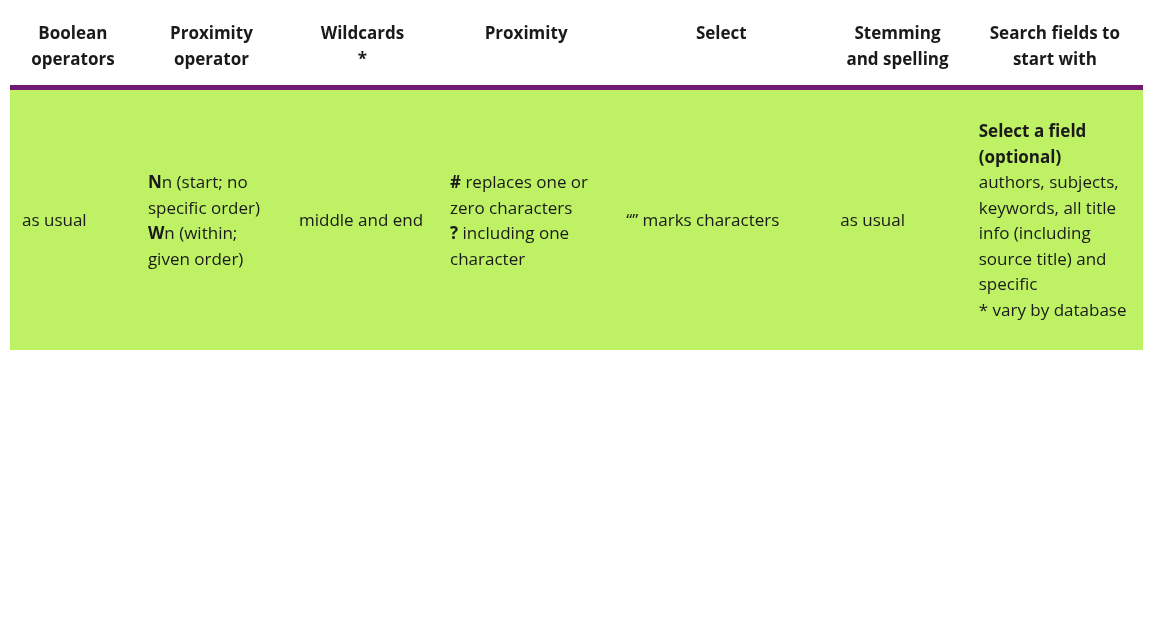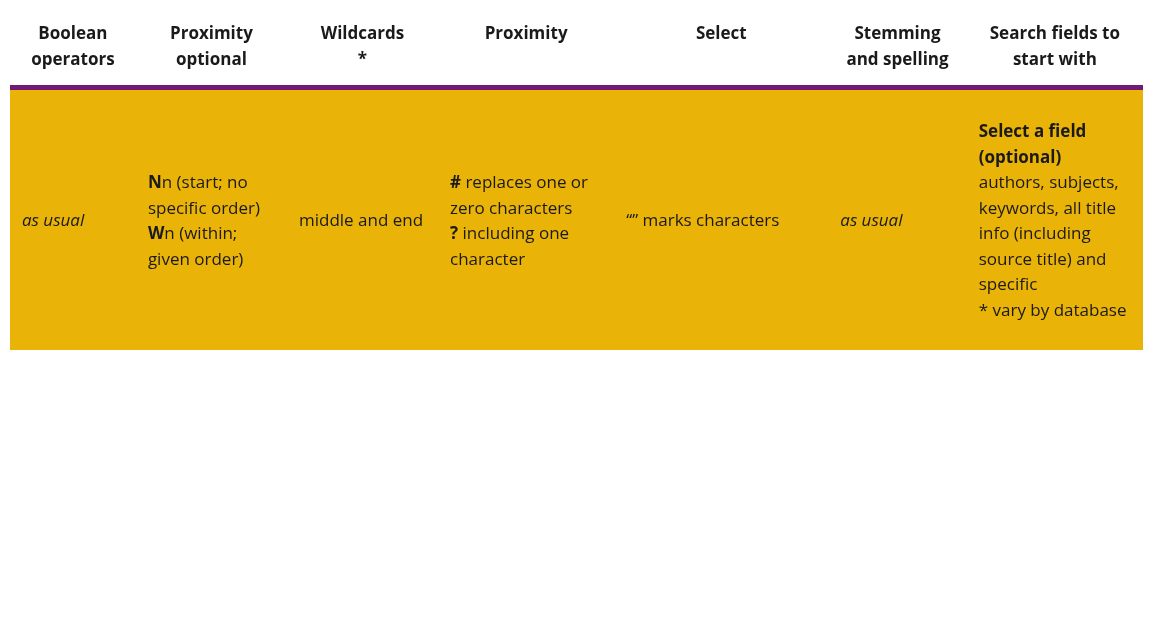--- a/index.html
+++ b/index.html
@@ -22,28 +22,27 @@
     }
     thead th {
       font-weight: 700;
       text-align: center;
       padding: 10px 8px 14px 8px;
       vertical-align: top;
       border-bottom: 5px solid #701a75;
       background: #ffffff;
     }
     tbody td {
-      background: #eab308;
+      background: #bef264;
       padding: 28px 12px 28px 12px;
       vertical-align: middle;
       text-align: left;
       font-size: 17px;
     }
     .italic {
-      font-style: italic;
     }
     .bold {
       font-weight: 700;
     }
     .col-boolean { width: 10%; }
     .col-proximity { width: 12%; }
     .col-truncation { width: 12%; }
     .col-wildcards { width: 14%; }
     .col-phrase { width: 17%; }
     .col-stemming { width: 11%; }
@@ -58,21 +57,21 @@
     <col class="col-proximity">
     <col class="col-truncation">
     <col class="col-wildcards">
     <col class="col-phrase">
     <col class="col-stemming">
     <col class="col-fields">
   </colgroup>
   <thead>
     <tr>
       <th>Boolean operators</th>
-      <th>Proximity optional</th>
+      <th>Proximity operator</th>
       <th>
         <span>Wildcards</span><br>
         <span>*</span>
       </th>
       <th>Proximity</th>
       <th>Select</th>
       <th>Stemming and spelling</th>
       <th>Search fields to start with</th>
     </tr>
   </thead>

